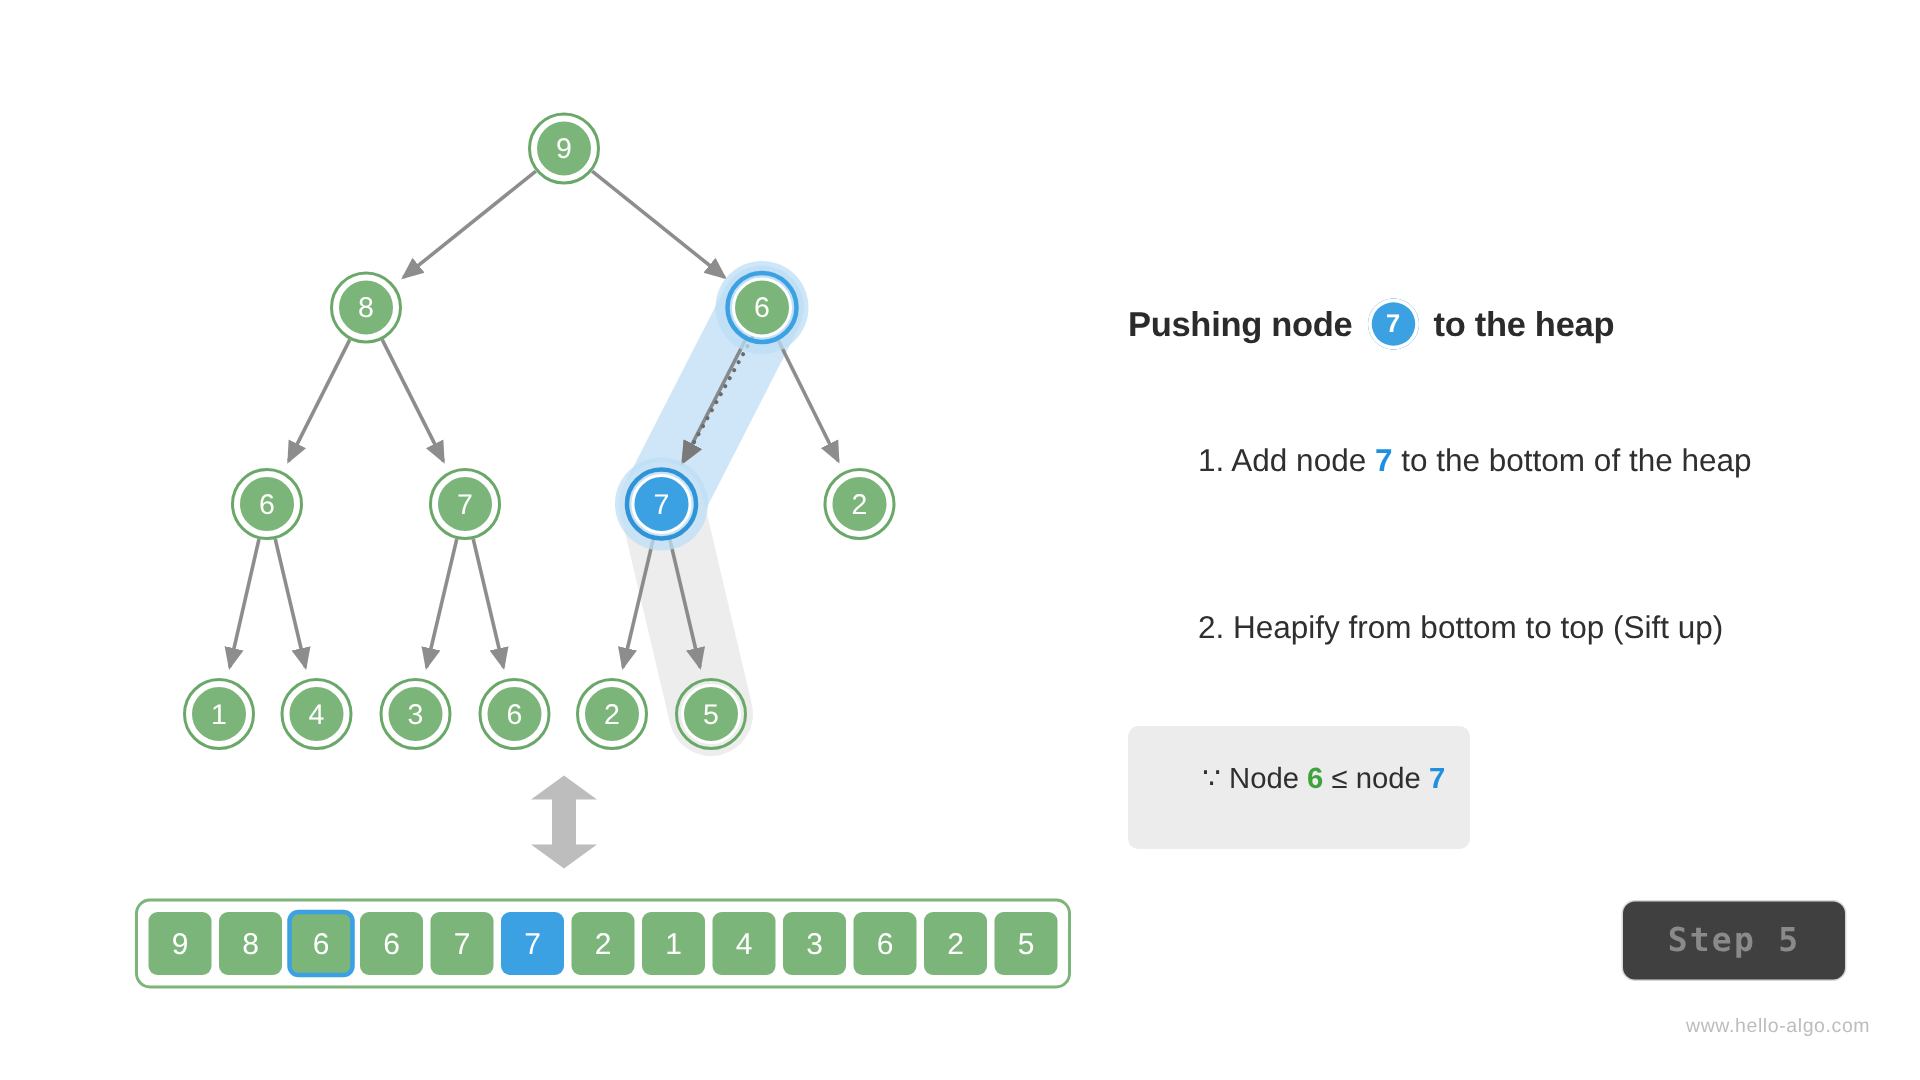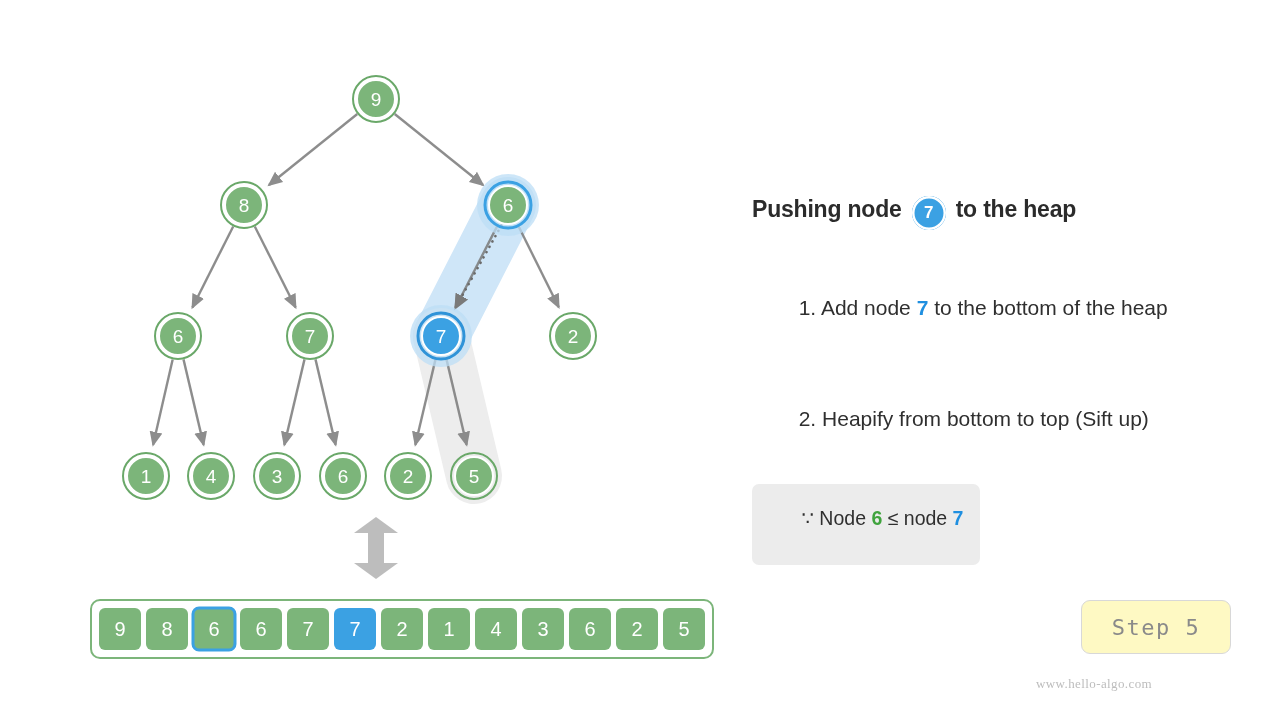--- a/index.html
+++ b/index.html
@@ -39,21 +39,21 @@
     top: 196px;
     width: 470px;
   }
 
   .panel-title {
     font-size: 23px;
     font-weight: bold;
     color: #2b2b2b;
     letter-spacing: -0.2px;
     display: flex;
-    align-items: flex-start;
+    align-items: center;
     white-space: pre;
     height: 40px;
   }
 
   .inline-node {
     display: inline-flex;
     align-items: center;
     justify-content: center;
     width: 34px;
     height: 34px;
@@ -97,37 +97,37 @@
 
   
   .step-badge {
     position: absolute;
     left: 1081px;
     top: 600px;
     width: 150px;
     height: 54px;
     border: 1.4px solid #d8d8d8;
     border-radius: 9px;
-    background: #fef9c3;
+    background: #404040;
     display: flex;
     align-items: center;
     justify-content: center;
     font-family: "DejaVu Sans Mono", monospace;
     font-size: 22px;
-    font-weight: normal;
+    font-weight: bold;
     color: #8a8a8a;
     letter-spacing: 1.5px;
     box-sizing: border-box;
   }
 
   .watermark {
     position: absolute;
-    left: 1036px;
+    left: 1124px;
     top: 676px;
-    font-family: Liberation Serif, serif;
+    font-family: Liberation Sans, sans-serif;
     font-size: 13px;
     color: #bdbdbd;
     letter-spacing: 0.4px;
   }
 </style>
 </head>
 <body>
 
 <div id="stage">
 

